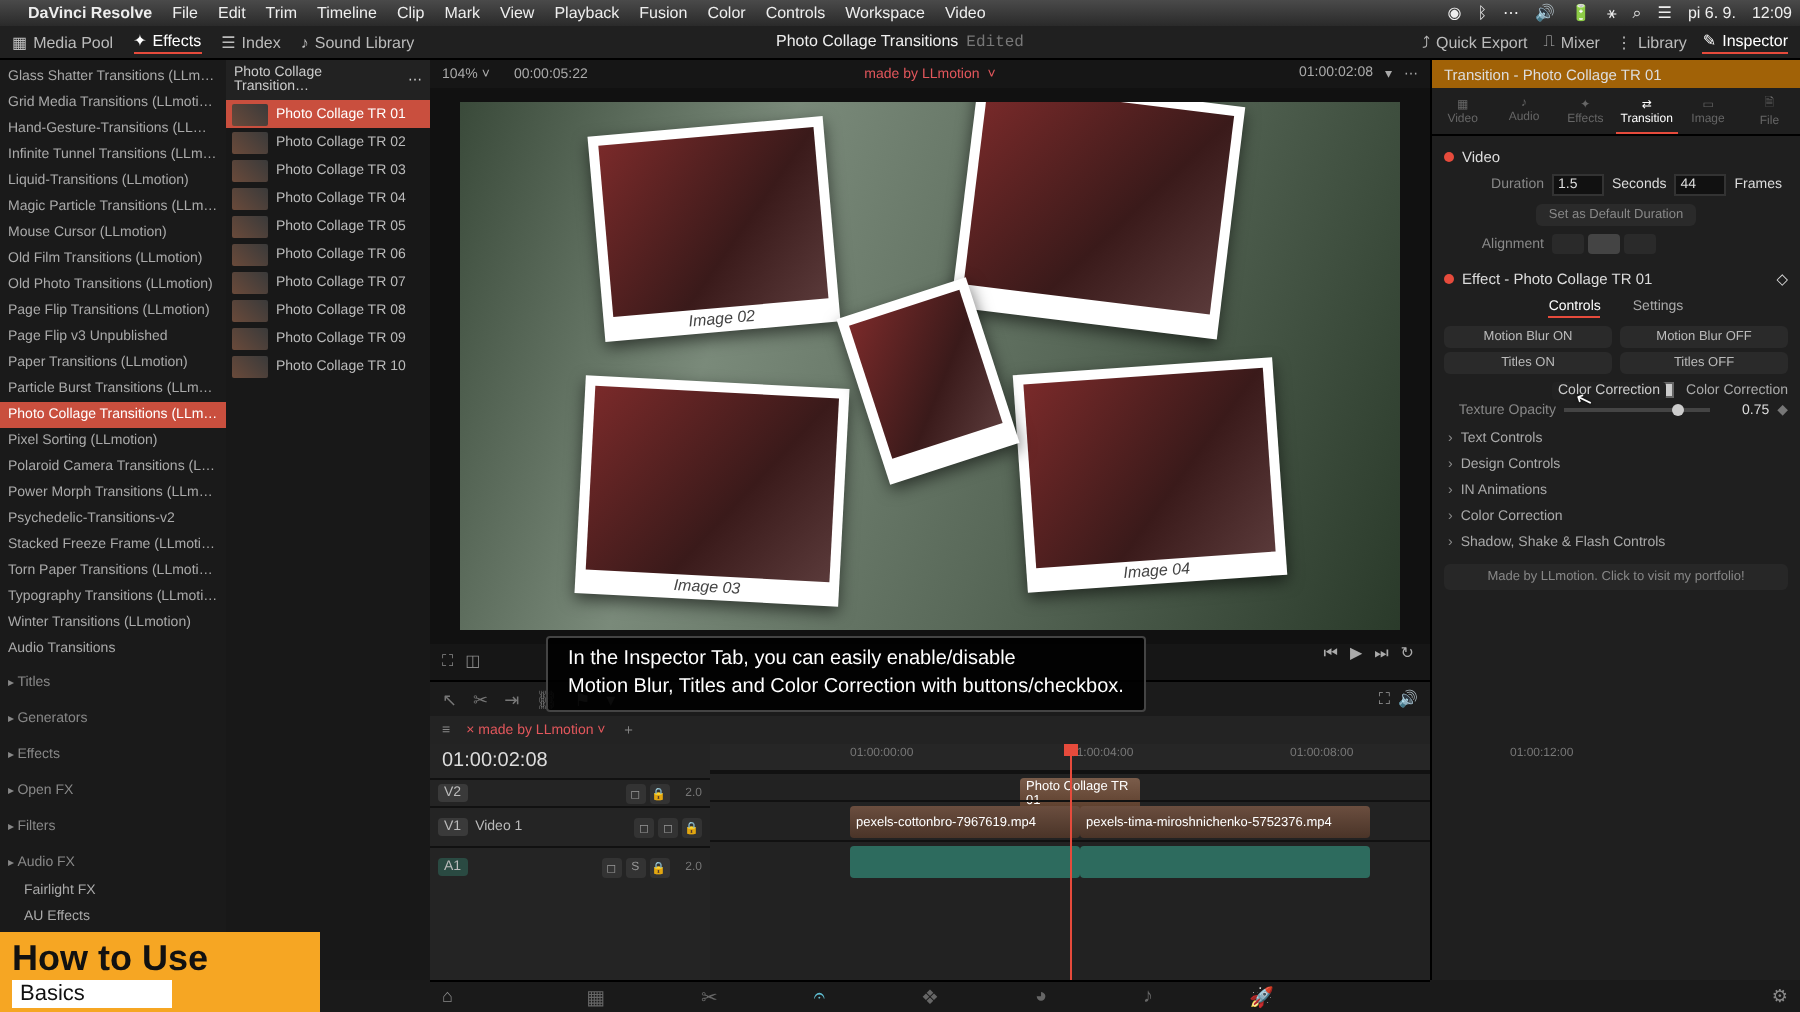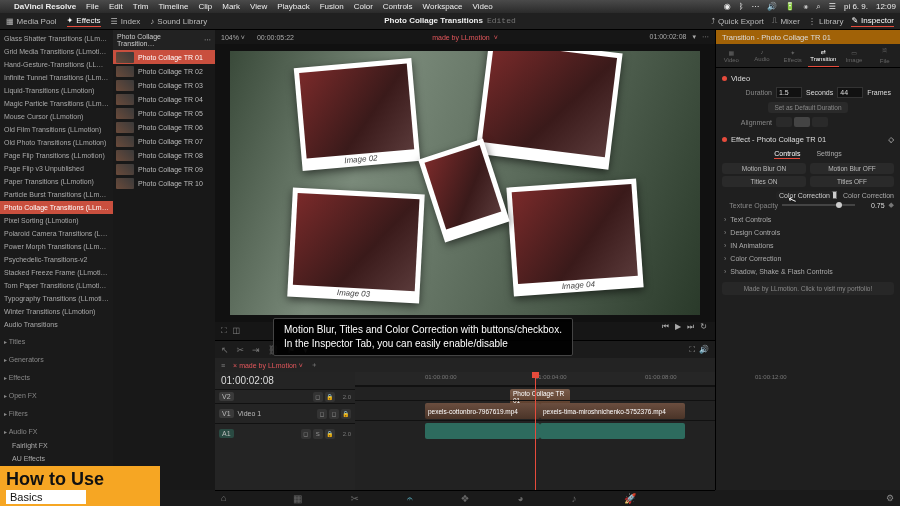--- a/index.html
+++ b/index.html
@@ -4,21 +4,21 @@
 <style>
 * { margin: 0; padding: 0; box-sizing: border-box; font-family: -apple-system, BlinkMacSystemFont, "Helvetica Neue", Arial, sans-serif; user-select: none; }
 html, body { width: 900px; height: 506px; overflow: hidden; background: #111; color: #ccc; }
 .mac-menubar { height: 13px; background: linear-gradient(#4a4a4a,#2a2a2a); display: flex; align-items: center; font-size: 8px; color: #eee; padding: 0 4px; gap: 10px; }
 .mac-menubar .right { margin-left: auto; display: flex; gap: 8px; align-items: center; }
 .app-shell { position: relative; height: 493px; background: #1a1a1a; }
 .page-tabs { height: 17px; background: #202020; border-bottom: 1px solid #000; display: flex; align-items: center; font-size: 8px; padding: 0 6px; gap: 10px; color: #bbb; }
 .page-tabs .tab { display: flex; align-items: center; gap: 3px; }
 .page-tabs .tab.on { color: #fff; border-bottom: 1px solid #e64b3c; padding-bottom: 1px; }
 .titlebar { position: absolute; left: 50%; transform: translateX(-50%); top: 3px; font-size: 8px; }
-.titlebar .t1 { color: #eee; font-weight: bold; }
+.titlebar .t1 { color: #eee; }
 .titlebar .t2 { color: #777; margin-left: 4px; font-family: Liberation Mono, monospace; }
 .page-tabs .right { margin-left: auto; display: flex; gap: 8px; }
 
 
 .body-row { display: flex; height: 460px; }
 .left-col { width: 215px; background: #1a1a1a; display: flex; }
 .effects-list { width: 113px; font-size: 7px; color: #aaa; overflow: hidden; padding-top: 2px; }
 .effects-list .row { padding: 2px 4px; line-height: 9px; white-space: nowrap; overflow: hidden; text-overflow: ellipsis; }
 .effects-list .row.sel { background: #c94f3e; color: #fff; }
 .effects-list .cat { color: #888; margin-top: 4px; }
@@ -314,22 +314,22 @@
             </div>
         </div>
       </div>
 
       <div class="transport">
         <span class="transport-icn">
           <span class="icn">⛶</span>
           <span class="icn">◫</span>
         </span>
         <div class="caption-bubble">
+          <div>In the Inspector Tab, you can easily enable/disable</div>
           <div>Motion Blur, Titles and Color Correction with buttons/checkbox.</div>
-          <div>In the Inspector Tab, you can easily enable/disable</div>
         </div>
         <span class="tbtns">
           <span class="icn">⏮</span>
           <span class="icn">▶</span>
           <span class="icn">⏭</span>
           <span class="icn">↻</span>
         </span>
       </div>
 
       <div class="upper-tl-bar">

